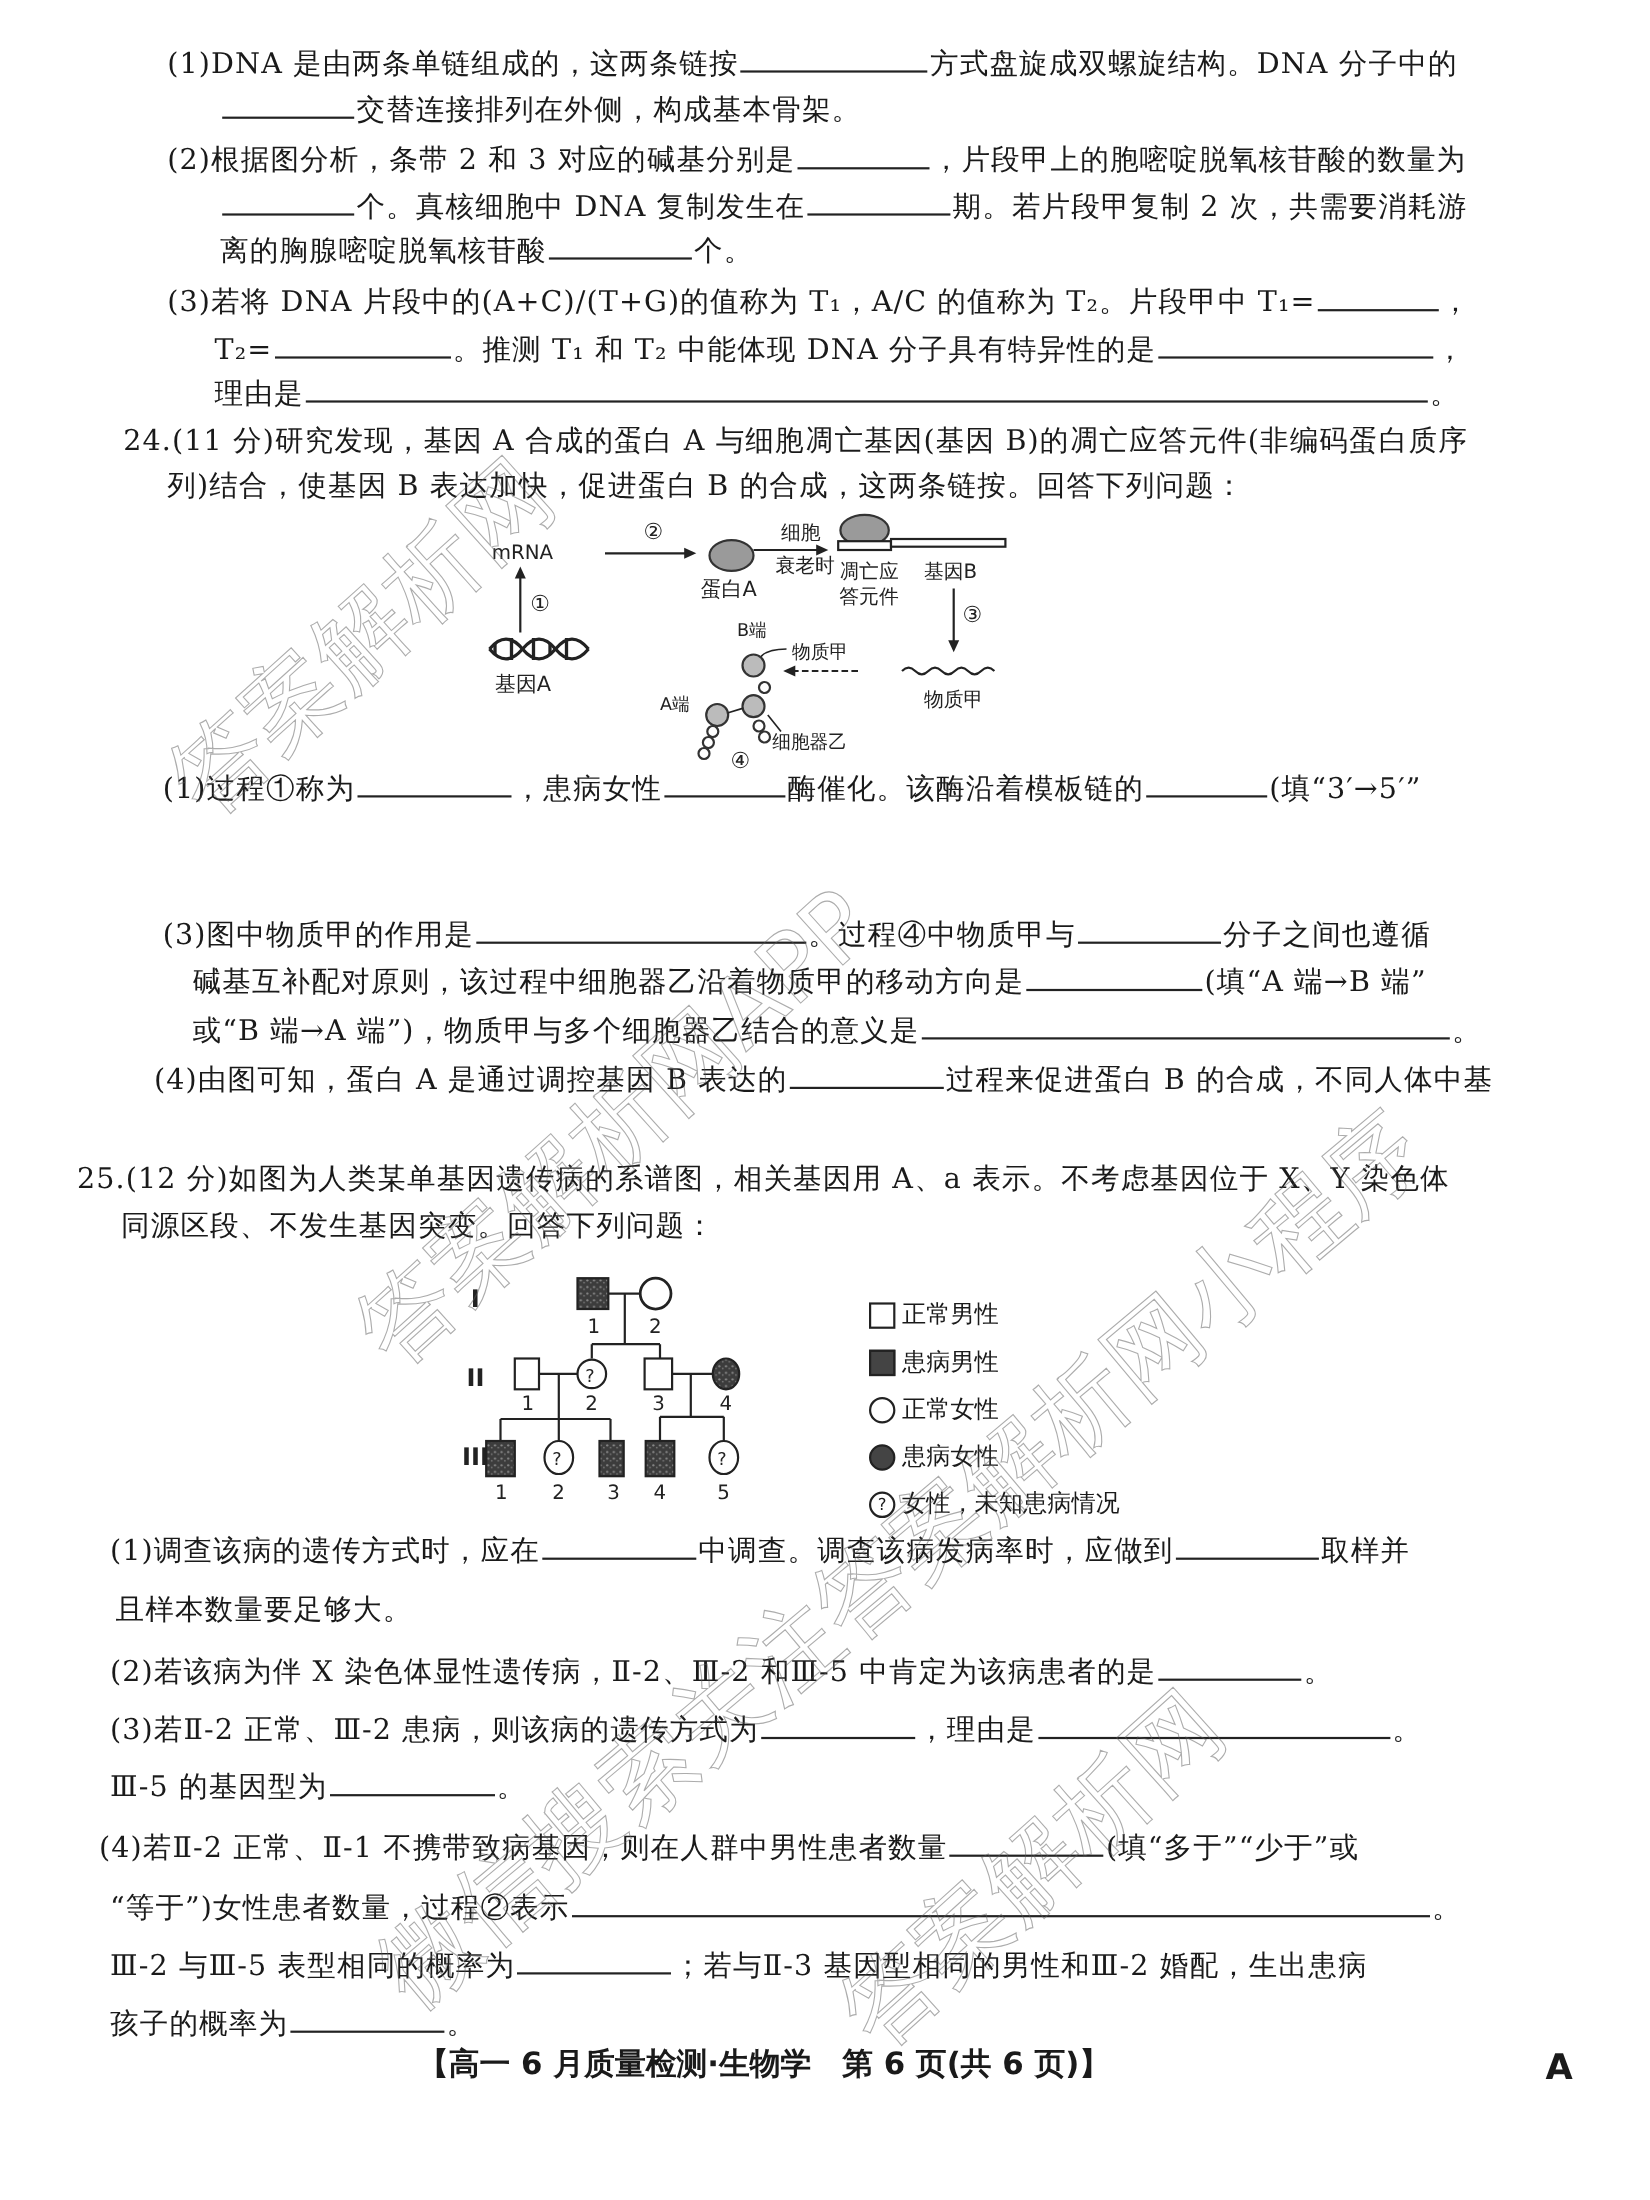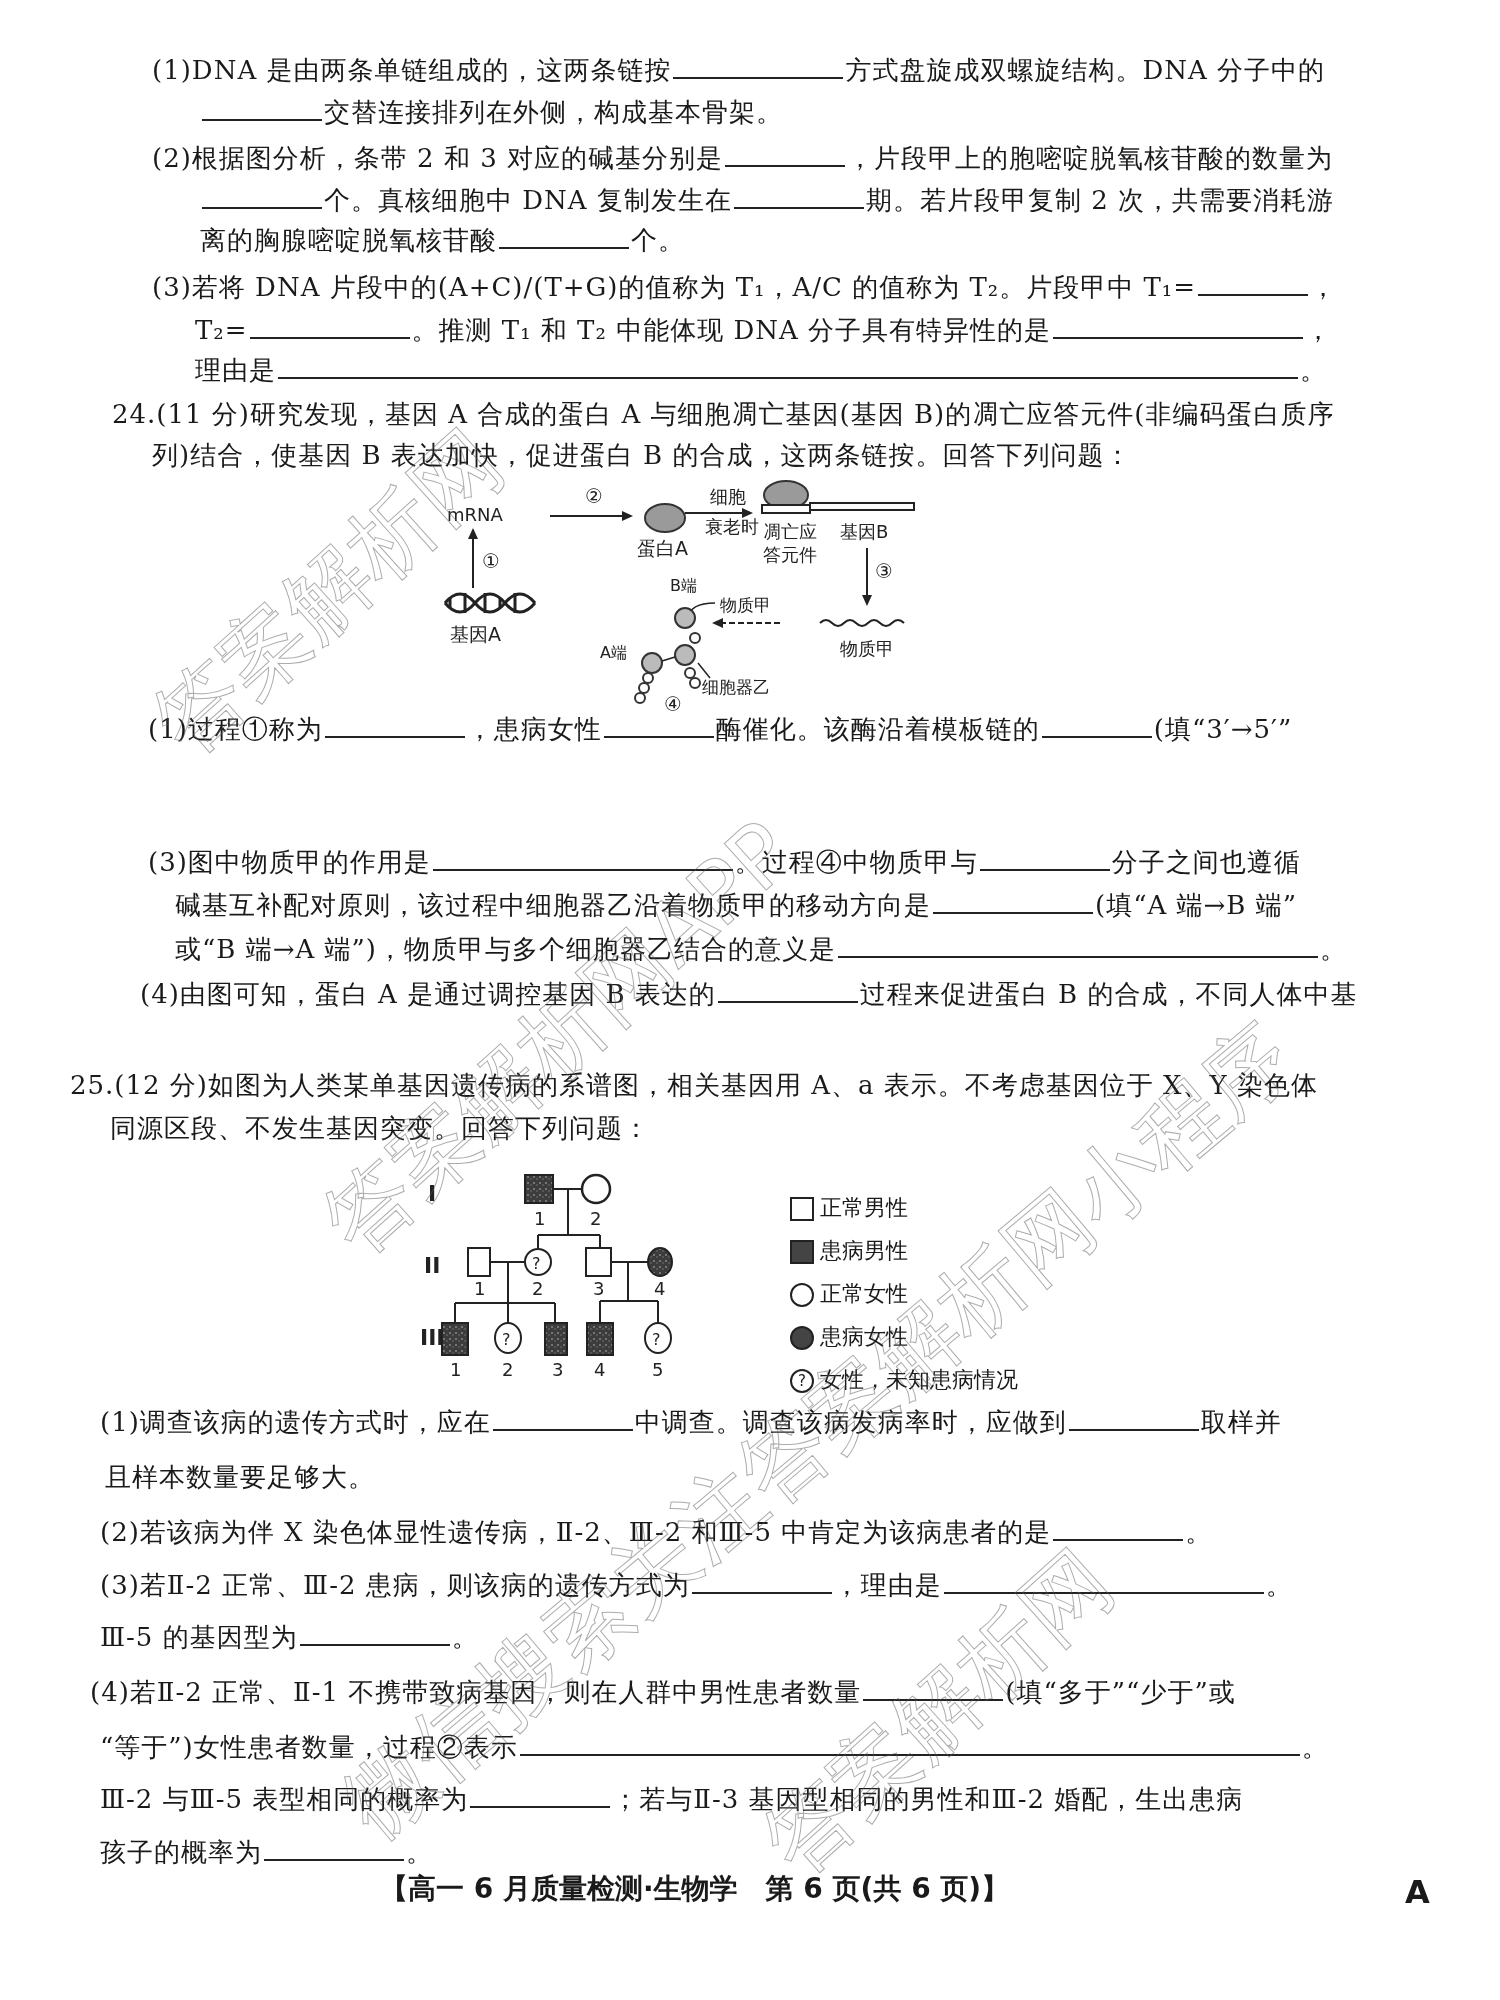--- a/index.html
+++ b/index.html
@@ -1,20 +1,20 @@
 <!DOCTYPE html>
 <html><head>
 <meta charset="utf-8">
 <style>
   html, body { margin: 0; padding: 0; }
   body {
     width: 1500px; height: 2000px; background: #ffffff; position: relative; overflow: hidden;
     font-family: "DejaVu Serif", "Liberation Serif", serif; color: #1a1a1a;
   }
-  .page { position: absolute; left: 0; top: 13px; width: 1500px; height: 1928px; }
+  .page { position: absolute; left: 0; top: 0; width: 1500px; height: 1928px; }
   .line { position: absolute; font-size: 26px; line-height: 34px; white-space: nowrap; letter-spacing: 1px; }
   .blank { display: inline-block; border-bottom: 2px solid #222; height: 26px; vertical-align: baseline; margin: 0 2px; }
   .watermark {
     position: absolute; font-family: "DejaVu Sans", sans-serif; color: rgba(120,120,120,0.45);
     font-size: 86px; white-space: nowrap; transform-origin: left top; pointer-events: none;
     -webkit-text-stroke: 1px rgba(90,90,90,0.5); color: transparent;
   }
   .footer { position: absolute; top: 1857px; left: 380px; font-size: 28px; font-weight: bold; font-family: "DejaVu Sans", sans-serif; }
   .paper-code { position: absolute; top: 1860px; left: 1405px; font-size: 32px; font-weight: bold; font-family: "DejaVu Sans", sans-serif; }
   svg text { font-family: "DejaVu Sans", sans-serif; }

